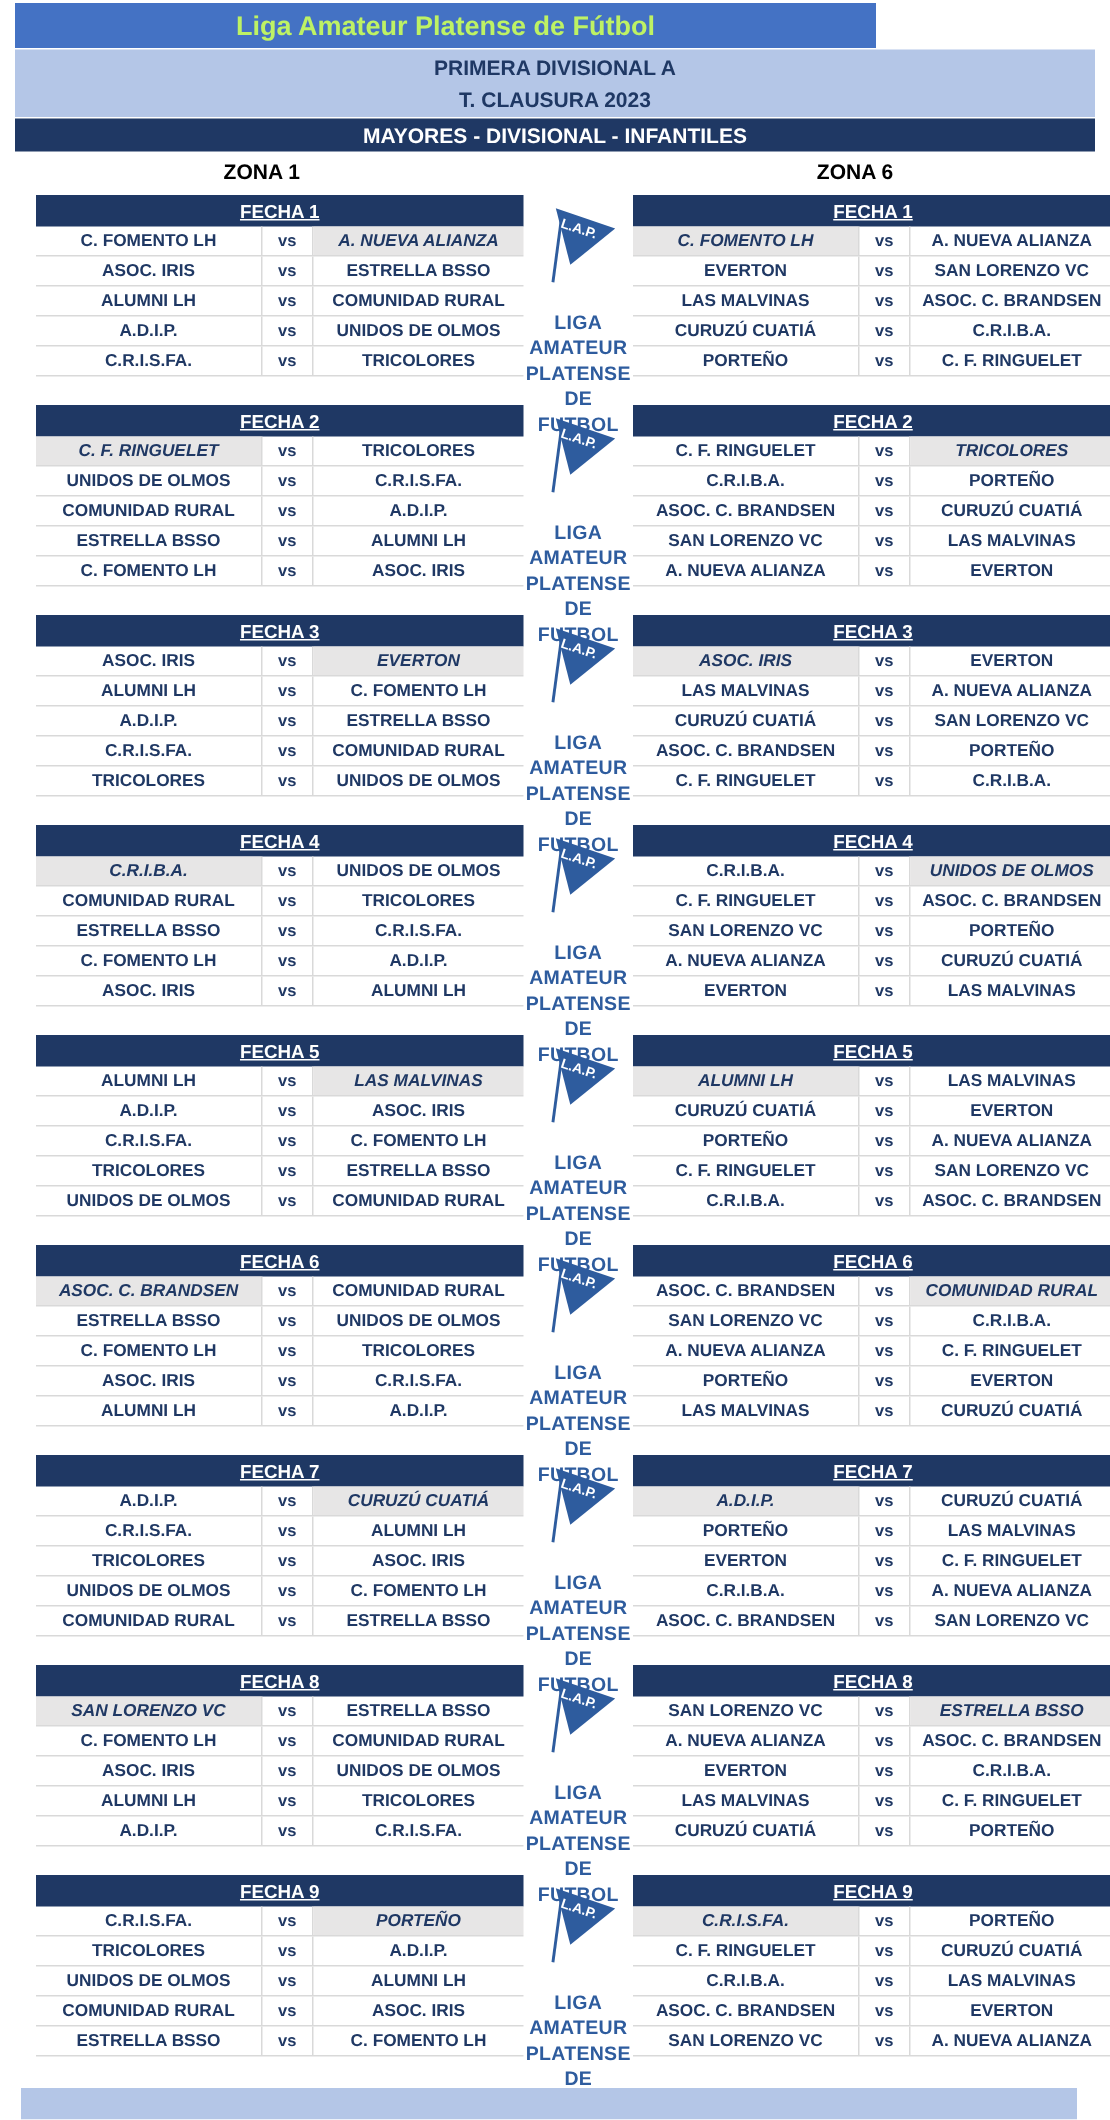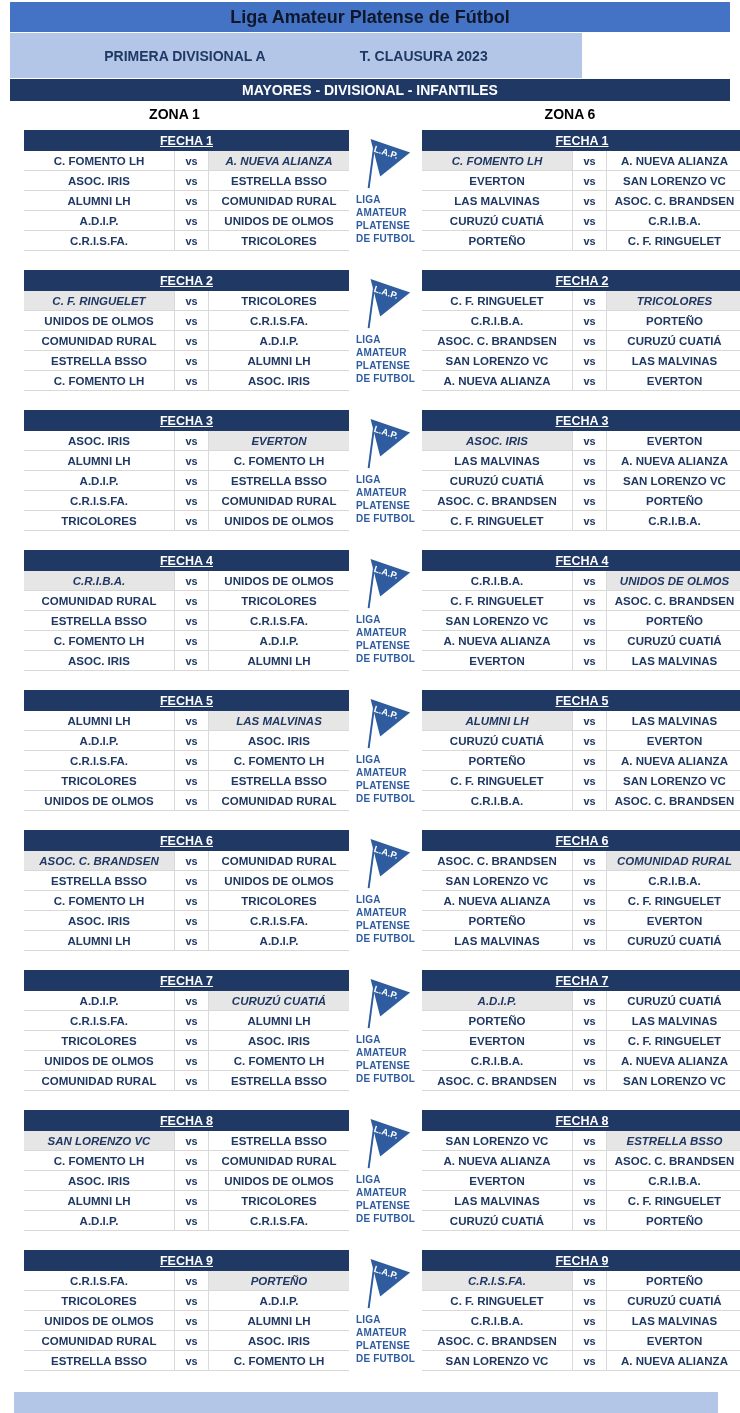--- a/index.html
+++ b/index.html
@@ -4,28 +4,28 @@
 <style>
   * { box-sizing: border-box; margin: 0; padding: 0; }
   body {
     width: 740px; height: 1413px;
     background: #ffffff;
     font-family: "Liberation Sans", sans-serif;
   }
   .page { position: relative; width: 740px; height: 1413px; background:#fff; overflow:hidden; }
 
   .title-bar {
-    position: absolute; left: 10px; top: 2px; width: 720px; height: 30px;
-    background: #4472C4; color: #0f172a; font-weight: bold; font-size: 18px;
+    position: absolute; left: 10px; top: 2px; width: 574px; height: 30px;
+    background: #4472C4; color: #bef264; font-weight: bold; font-size: 18px;
     display: flex; align-items: center; justify-content: center;
   }
   .subtitle-bar {
-    position: absolute; left: 10px; top: 33px; width: 572px; height: 45px;
+    position: absolute; left: 10px; top: 33px; width: 720px; height: 45px;
     background: #B4C6E7; color: #1F3864; font-weight: bold; font-size: 14px;
-    display: flex; align-items: center; justify-content: space-evenly;
+    display: flex; flex-direction: column; align-items: center; justify-content: space-evenly;
   }
   .categories-bar {
     position: absolute; left: 10px; top: 79px; width: 720px; height: 22px;
     background: #1F3864; color: #fff; font-weight: bold; font-size: 14px;
     display: flex; align-items: center; justify-content: center;
   }
   .zones-row { position: absolute; top: 101px; left: 0; width: 588px; height: 26px; }
   .zone-label {
     position: absolute; top: 0; height: 26px; display: flex; align-items: center; justify-content: center;
     font-weight: bold; font-size: 14px; color: #000;
@@ -52,22 +52,22 @@
     display: flex; height: 20px; border-bottom: 1px solid #D9D9D9;
     font-size: 11.5px; font-weight: bold; color: #1F3864;
   }
   .cell { display: flex; align-items: center; justify-content: center; white-space: nowrap; overflow: hidden; }
   .cell.home { flex: 0 0 150px; }
   .cell.vs   { flex: 0 0 35px; border-left: 1px solid #D9D9D9; border-right: 1px solid #D9D9D9; font-size: 11px; }
   .cell.away { flex: 1; }
   .cell.hl { background: #E7E6E6; font-style: italic; }
 
   .logo-caption {
-    margin-top: 1px; font-size: 10px; font-weight: bold; color: #2E5C9E;
-    line-height: 1.3; text-align: left; letter-spacing: 0.2px;
+    margin-top: 15px; font-size: 13px; font-weight: bold; color: #2E5C9E;
+    line-height: 1.3; text-align: center; letter-spacing: 0.2px;
   }
   .footer-bar {
     position: absolute; left: 14px; top: 1392px; width: 704px; height: 21px;
     background: #B4C6E7;
   }
 </style>
 </head>
 <body>
 
 <div class="page">

